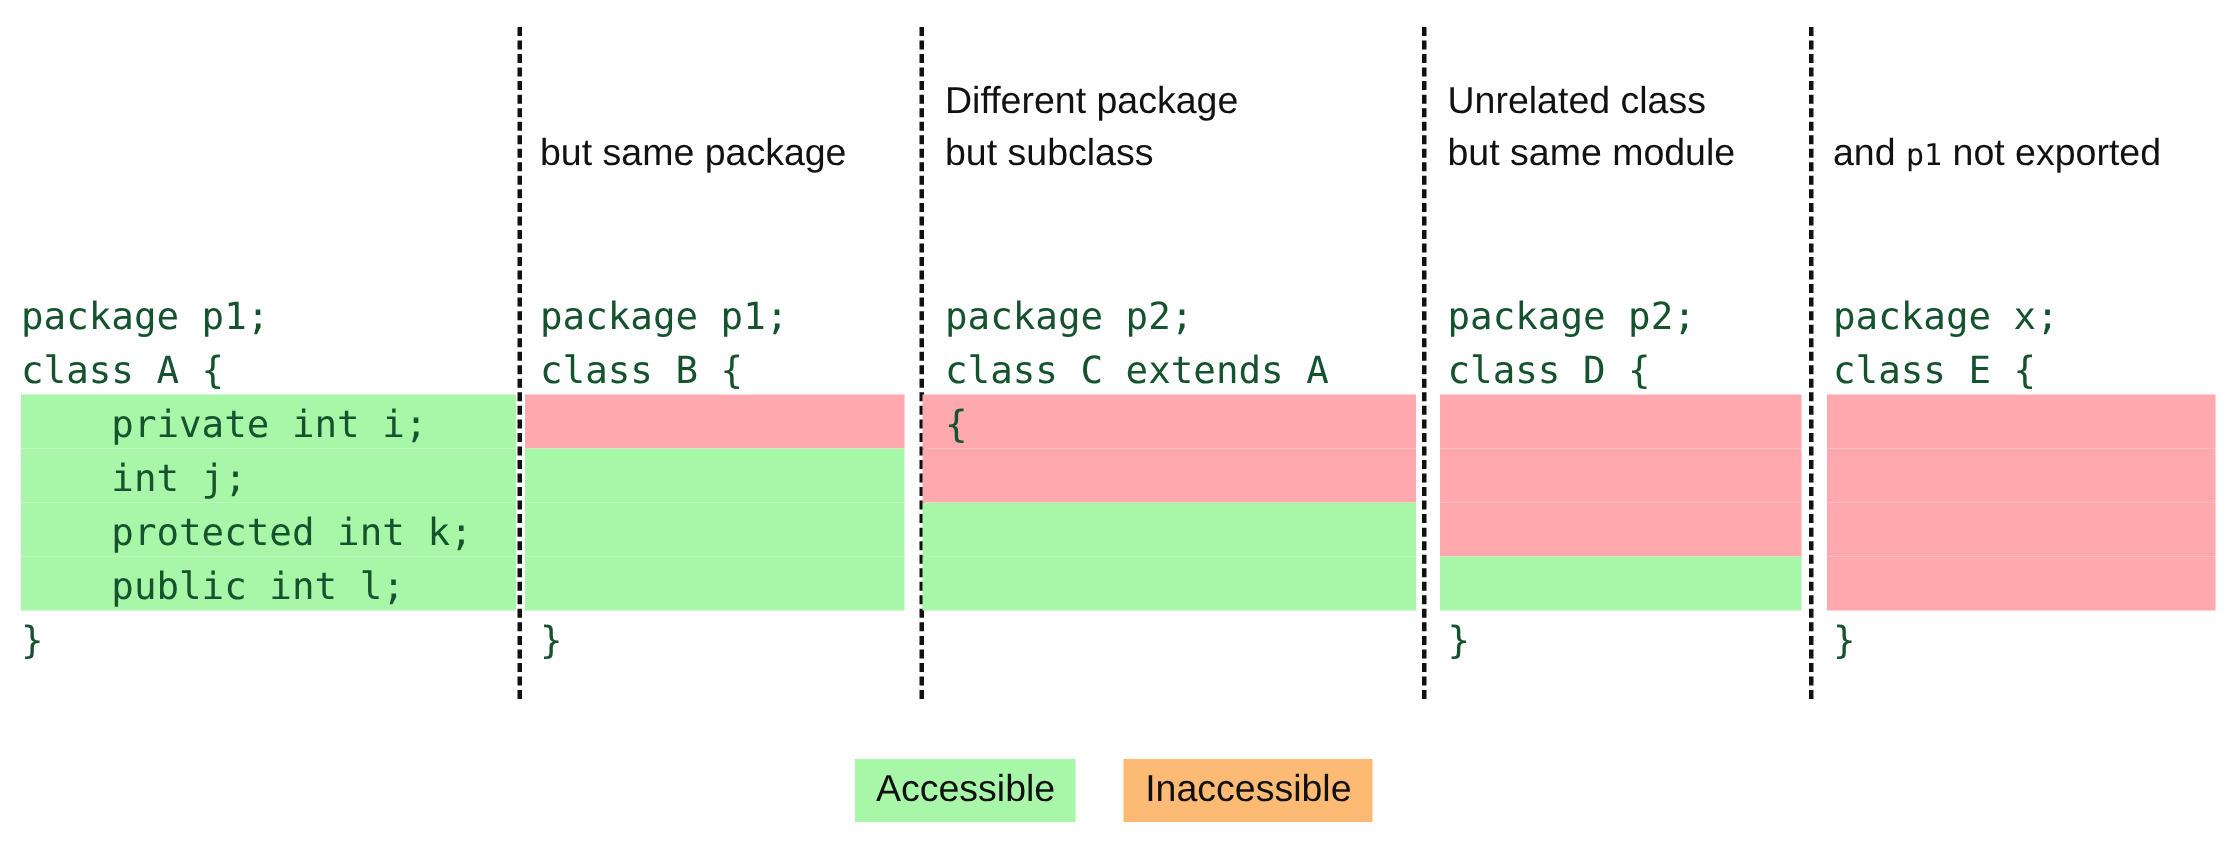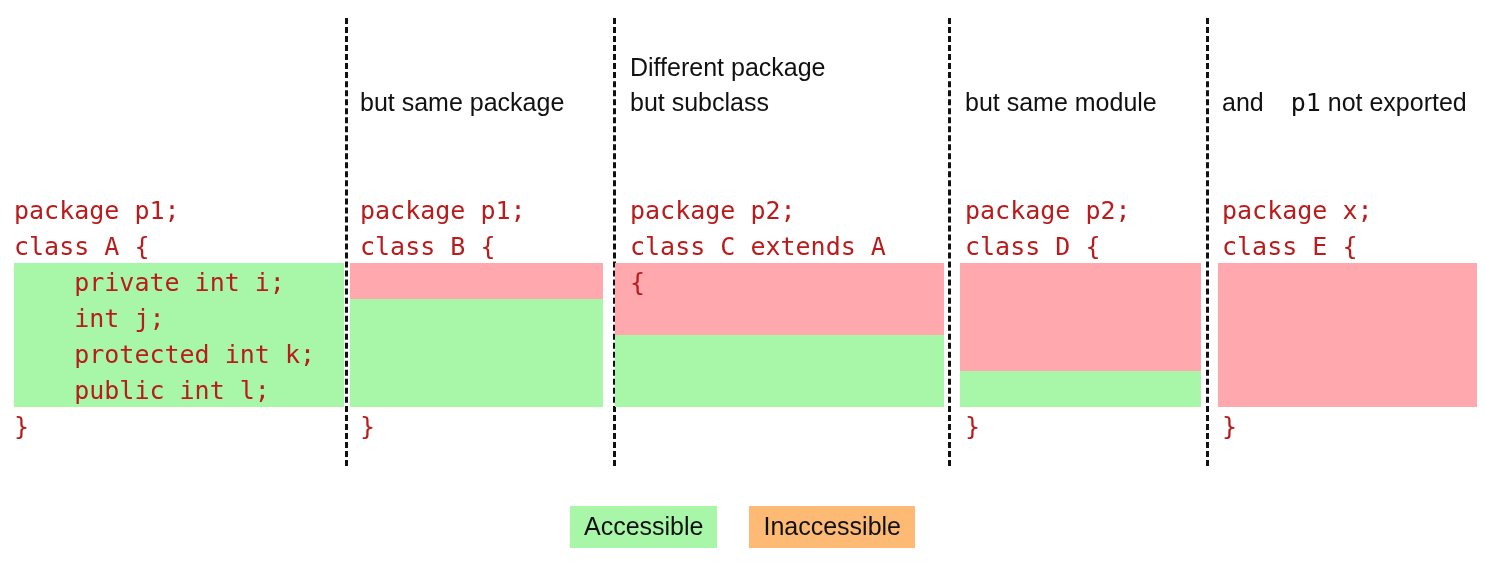--- a/index.html
+++ b/index.html
@@ -38,32 +38,31 @@
 
   .col-header {
     position: absolute;
     font-size: 25px;
     line-height: 35px;
     white-space: pre;
     color: #111111;
   }
   .col-header .mono {
     font-family: "DejaVu Sans Mono", "Liberation Mono", monospace;
-    font-size: 25px;
-    margin-left: 20px;
+    font-size: 20px;
   }
 
   
   .code {
     position: absolute;
     font-family: "DejaVu Sans Mono", "Liberation Mono", monospace;
     font-size: 25px;
     line-height: 36px;
     white-space: pre;
-    color: #b91c1c;
+    color: #14532d;
   }
 
   
   .band {
     position: absolute;
   }
 
   
   .legend {
     position: absolute;
@@ -127,21 +126,21 @@
     <div class="band" style="left:615px; top:299px; width:329px; height:36px; background:#ffa8ad;"></div>
     <div class="band" style="left:615px; top:335px; width:329px; height:36px; background:#a8f7a8;"></div>
     <div class="band" style="left:615px; top:371px; width:329px; height:36px; background:#a8f7a8;"></div>
 
     <div class="code" style="left:630px; top:193px;">package p2;
 class C extends A</div>
     <div class="code" style="left:630px; top:265px;">{</div>
   </div>
 
   <div class="column">
-    <div class="col-header" style="left:965px; top:50px;"><br><span>but same module</span></div>
+    <div class="col-header" style="left:965px; top:50px;"><span>Unrelated class</span><br><span>but same module</span></div>
 
     <div class="band" style="left:960px; top:263px; width:241px; height:36px; background:#ffa8ad;"></div>
     <div class="band" style="left:960px; top:299px; width:241px; height:36px; background:#ffa8ad;"></div>
     <div class="band" style="left:960px; top:335px; width:241px; height:36px; background:#ffa8ad;"></div>
     <div class="band" style="left:960px; top:371px; width:241px; height:36px; background:#a8f7a8;"></div>
 
     <div class="code" style="left:965px; top:193px;">package p2;
 class D {</div>
     <div class="code" style="left:965px; top:409px;">}</div>
   </div>

